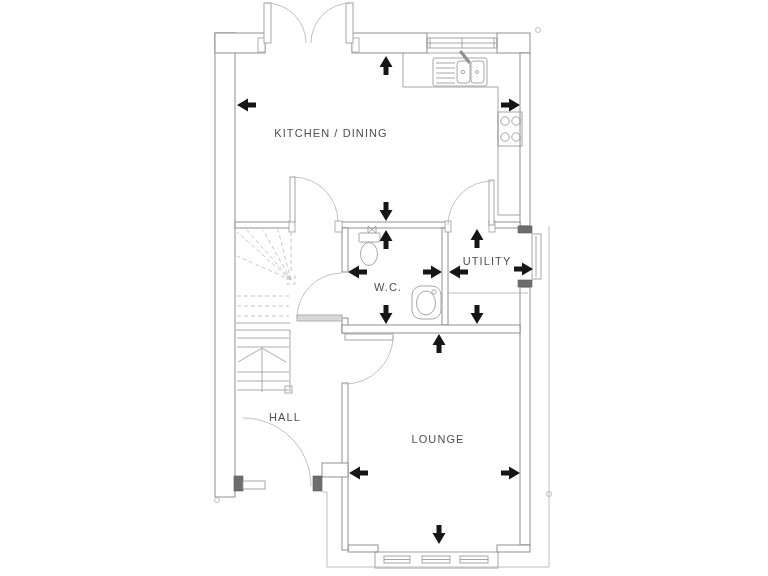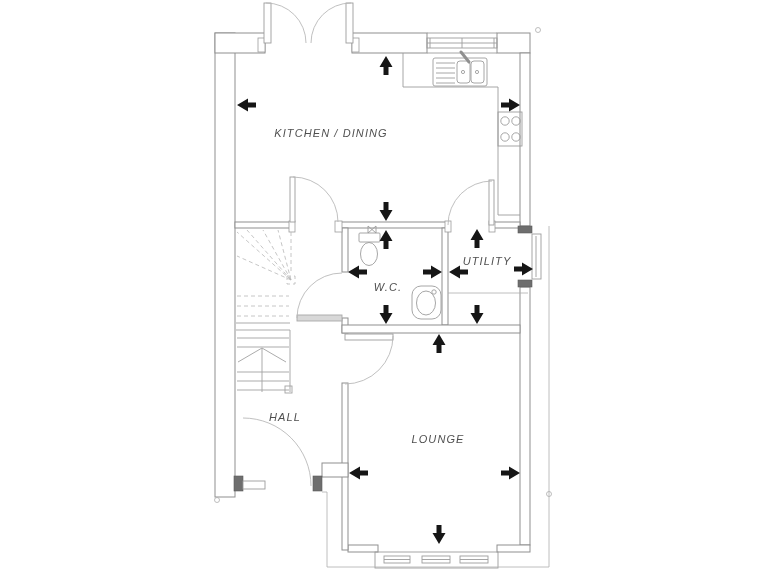--- a/index.html
+++ b/index.html
@@ -1,17 +1,17 @@
 <!DOCTYPE html>
 <html><head>
 <meta charset="utf-8">
 <style>
   html,body{margin:0;padding:0;background:#ffffff;}
   #stage{position:relative;width:768px;height:576px;background:#ffffff;overflow:hidden;
-         font-family:"Liberation Sans", sans-serif;font-style:italic;}
+         font-family:"Liberation Sans", sans-serif;}
   svg{position:absolute;left:0;top:0;}
   .wall{fill:#ffffff;stroke:#8f8f8f;stroke-width:1;}
   .jamb-dark{fill:#6e6e6e;stroke:#5a5a5a;stroke-width:0.6;}
   .jamb-light{fill:#ffffff;stroke:#9c9c9c;stroke-width:0.8;}
   .leaf{fill:#ffffff;stroke:#9c9c9c;stroke-width:0.9;}
   .leaf-gray{fill:#d8d8d8;stroke:#a8a8a8;stroke-width:0.9;}
   .arc{fill:none;stroke:#b9b9b9;stroke-width:0.9;}
   .fixture{fill:none;stroke:#9c9c9c;stroke-width:0.9;}
   .thin{fill:none;stroke:#adadad;stroke-width:0.8;}
   .stair{fill:none;stroke:#a2a2a2;stroke-width:0.9;}

